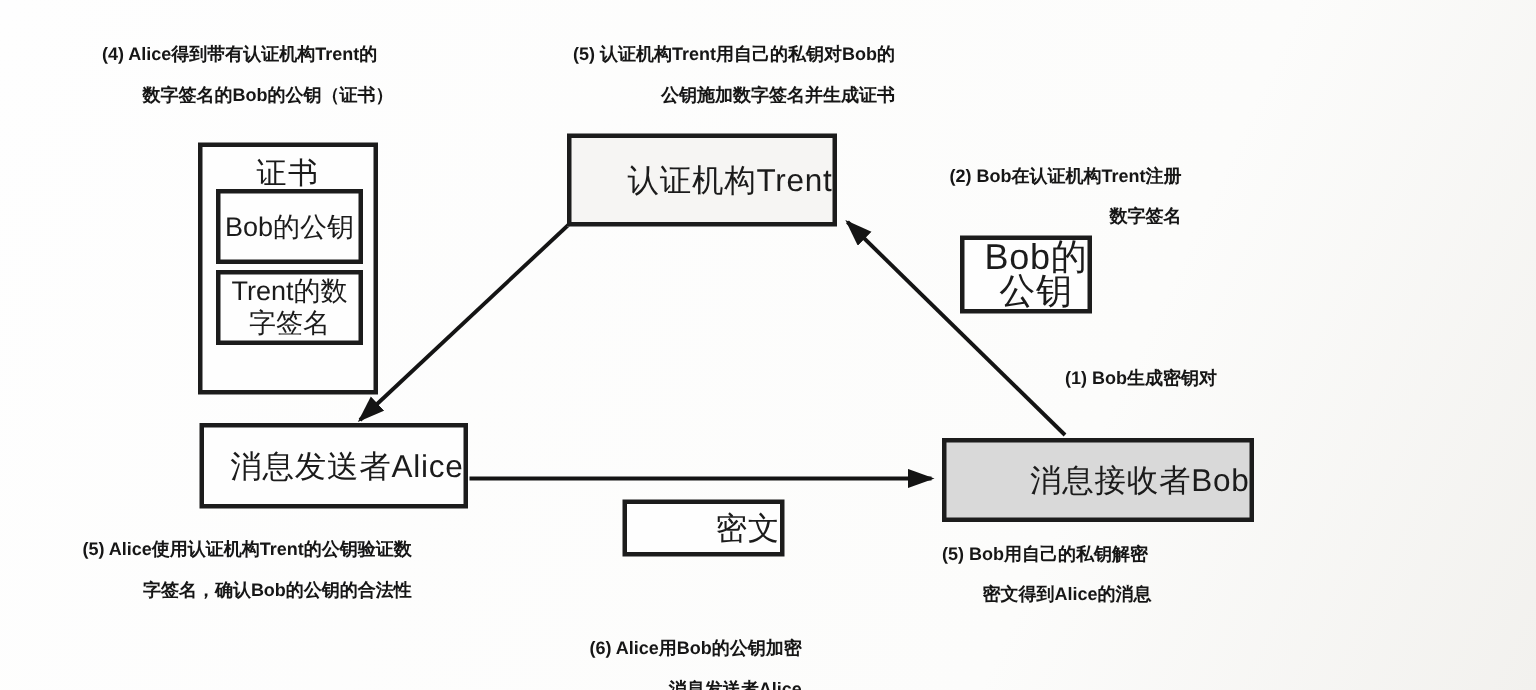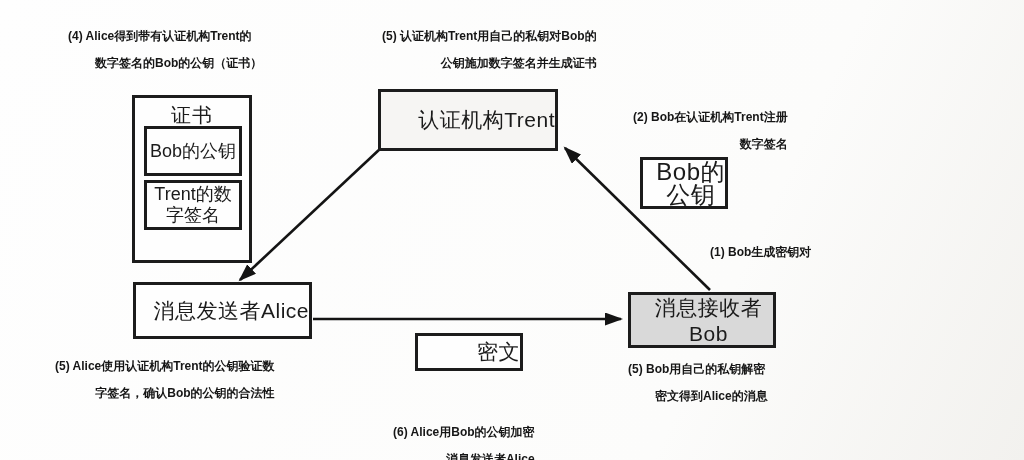--- a/index.html
+++ b/index.html
@@ -23,21 +23,21 @@
     position: absolute;
     border: 3px solid #1c1c1c;
     background: #fefefe;
     display: flex; align-items: center; justify-content: flex-end;
     box-sizing: border-box;
     font-size: 21px; letter-spacing: 0.5px;
     text-align: center;
   }
   .node-trent    { left: 378px; top:  89px; width: 180px; height: 62px; background: #f6f5f3; }
   .node-alice    { left: 133px; top: 282px; width: 179px; height: 57px; }
-  .node-bob      { left: 628px; top: 292px; width: 148px; height: 56px; background: #d9d9d9; padding-left: 13px; }
+  .node-bob      { left: 628px; top: 292px; width: 208px; height: 56px; background: #d9d9d9; padding-left: 13px; }
   .node-cipher   { left: 415px; top: 333px; width: 108px; height: 38px; }
   .node-bobkey   { left: 640px; top: 157px; width:  88px; height: 52px; font-size: 24px; line-height: 23px; }
   .node .two-line { display: block; }
 
   .cert-outer {
     position: absolute; left: 132px; top: 95px; width: 120px; height: 168px;
     border: 3px solid #1c1c1c; background: #fefefe; box-sizing: border-box;
   }
   .cert-title {
     text-align: center; font-size: 20px; margin-top: 4px; letter-spacing: 1px;

